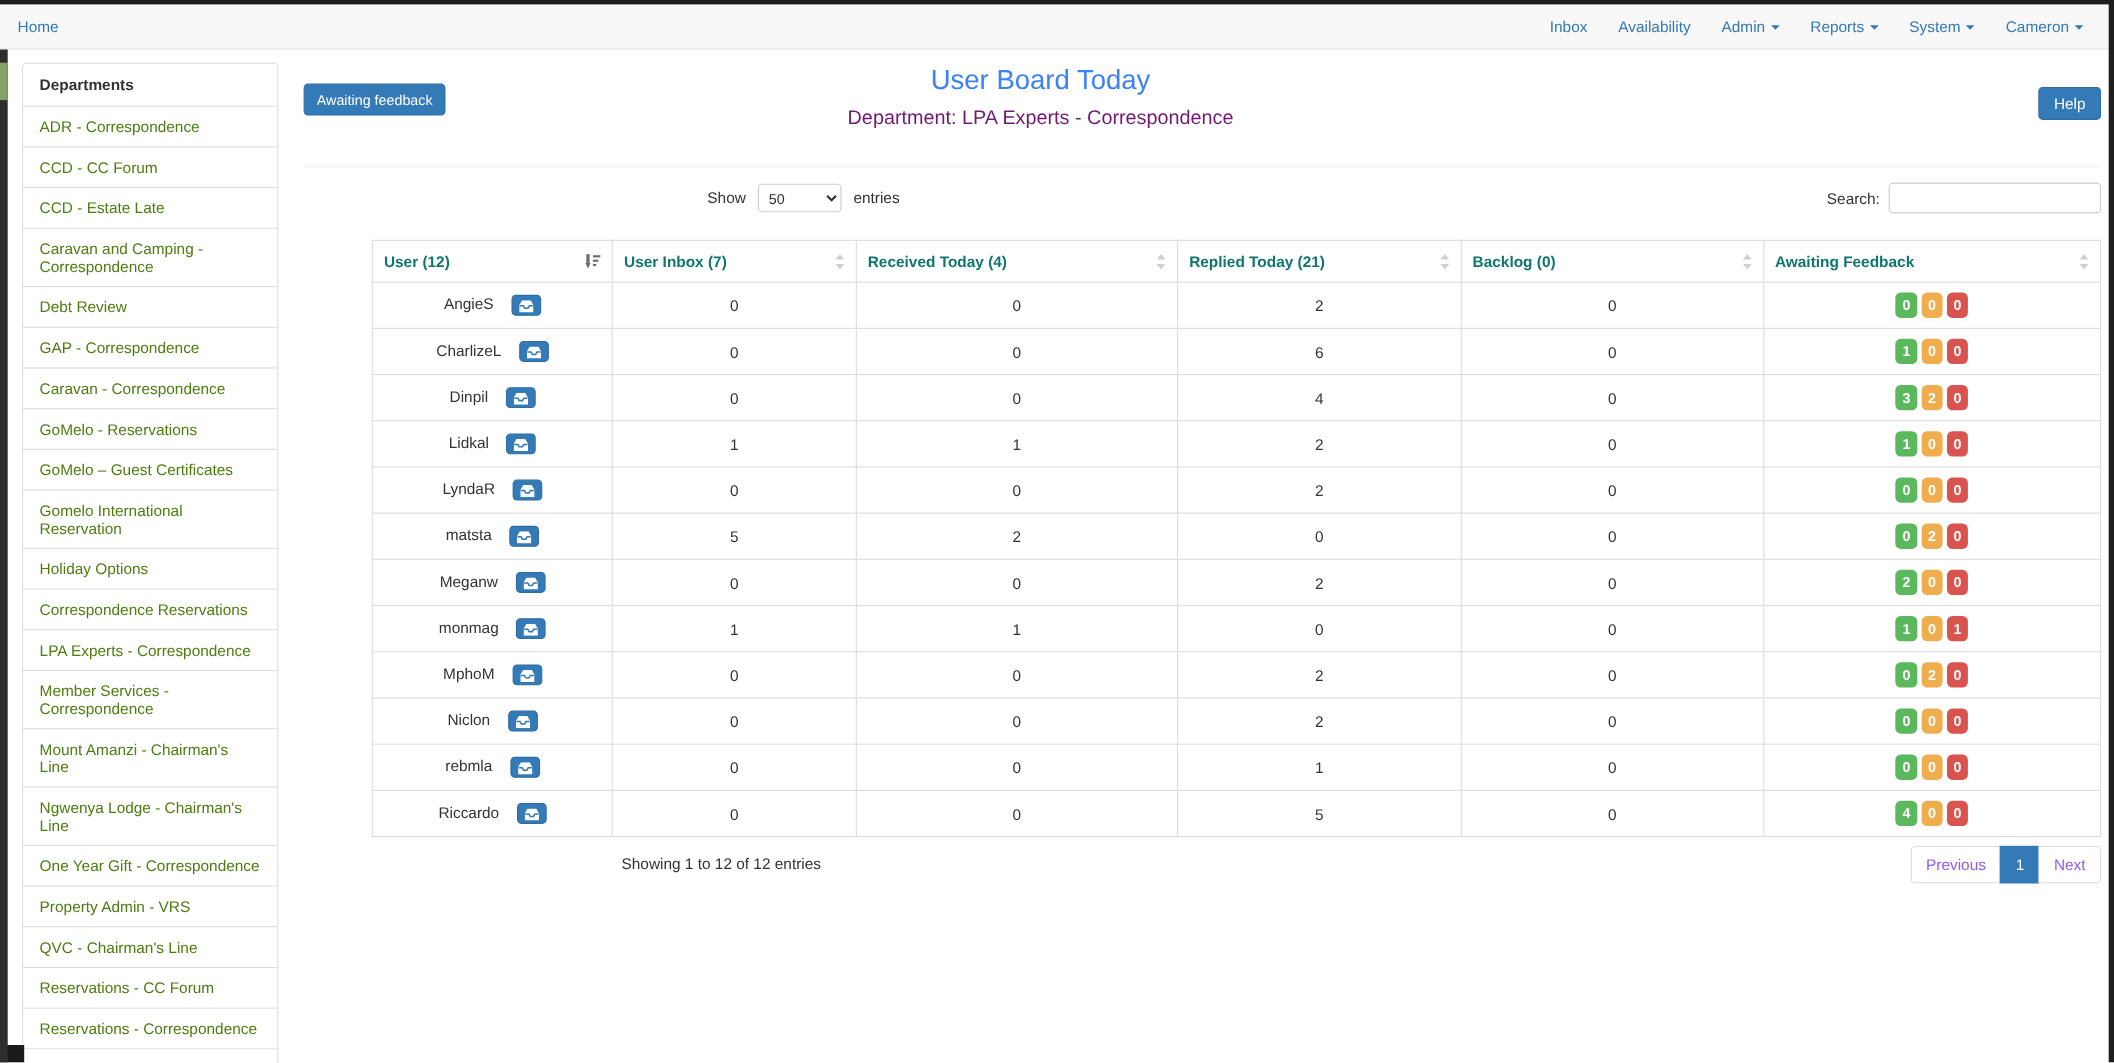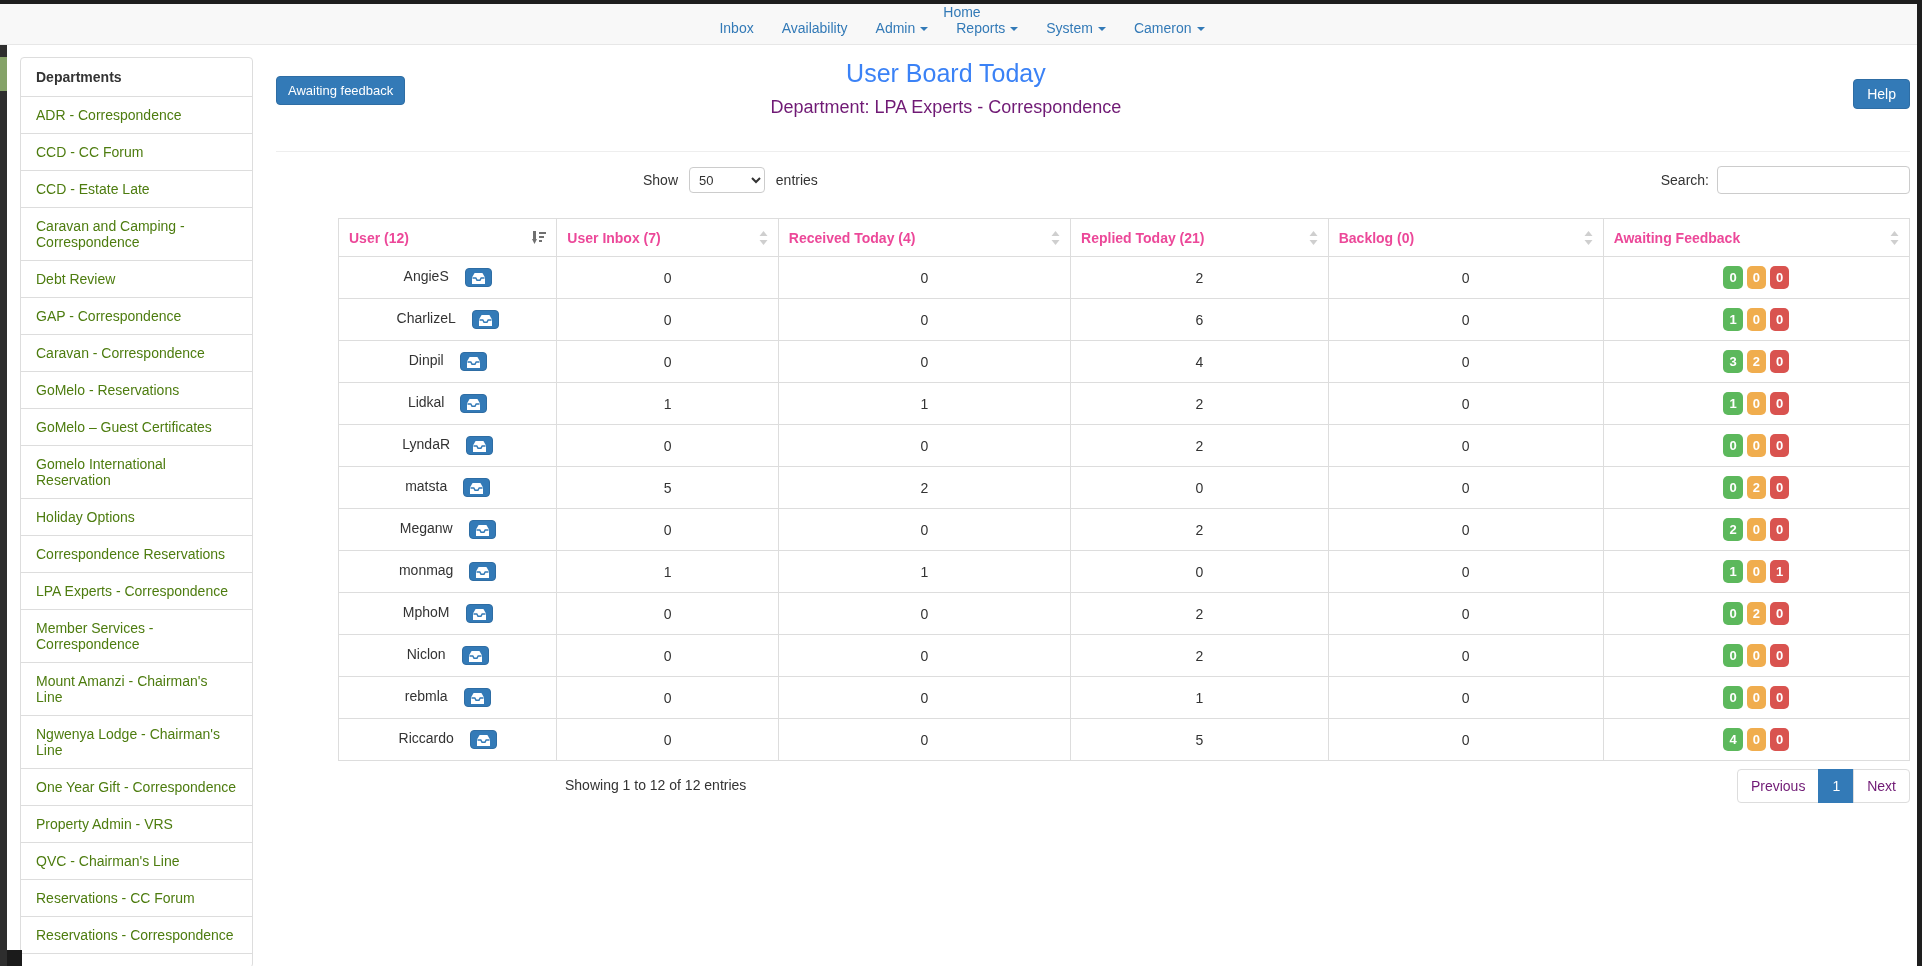--- a/index.html
+++ b/index.html
@@ -11,22 +11,22 @@
   
   .frame-top { position:absolute; top:0; left:0; right:0; height:4px; background:#1e1e1e; z-index:60; }
   .frame-right { position:absolute; top:0; right:0; bottom:0; width:5px; background:#1e1e1e; z-index:60; }
   .frame-left { position:absolute; top:45px; left:0; bottom:0; width:7px; background:#2e2e2e; z-index:60; }
   .frame-accent { position:absolute; top:12px; left:0; width:7px; height:34px; }
   .frame-stub { position:absolute; left:0; bottom:0; width:22px; height:16px; background:#1b1b1b; z-index:59; }
 
   
   .navbar {
     position:absolute; top:4px; left:0; right:0; height:41px; background:#f8f8f8;
-    border-bottom:1px solid #e7e7e7; display:flex; align-items:center;
-    padding:0 14px 0 16px; z-index:40;flex-direction:column;
+    border-bottom:1px solid #e7e7e7; display:flex; justify-content:space-between; align-items:center;
+    padding:0 14px 0 16px; z-index:40;
   }
   .nav-link { color:#337ab7; text-decoration:none; padding:0 14px; cursor:pointer; white-space:nowrap; }
   .nav-left .nav-link { padding:0; }
   .nav-right { display:flex; align-items:center; }
   .caret {
     display:inline-block; margin-left:5px; vertical-align:middle;
     border-top:4px solid #337ab7; border-left:4px solid transparent; border-right:4px solid transparent;
   }
 
   
@@ -58,21 +58,21 @@
                       margin:0 7px; padding:2px 5px; font-size:13px; color:#333; background:#fff;
                       font-family:"Liberation Sans",sans-serif; }
   .dt-search { display:flex; align-items:center; }
   .dt-search input { width:193px; height:28px; border:1px solid #ccc; border-radius:4px;
                      margin-left:8px; padding:3px 8px; font-size:14px; outline:none;
                      font-family:"Liberation Sans",sans-serif; }
 
   table.board { width:100%; border-collapse:collapse; margin-top:24px; border:1px solid #ddd; }
   table.board th {
     border:1px solid #ddd; padding:8px 10px; text-align:left; font-weight:bold; font-size:14px;
-    color:#ec4899; cursor:pointer; background:#fff; height:38px;
+    color:#0f766e; cursor:pointer; background:#fff; height:38px;
   }
   table.board th:nth-child(1){ width:13.9%; }
   table.board th:nth-child(2){ width:14.1%; }
   table.board th:nth-child(3){ width:18.6%; }
   table.board th:nth-child(4){ width:16.4%; }
   table.board th:nth-child(5){ width:17.5%; }
   table.board th:nth-child(6){ width:19.5%; }
   .th-inner { display:flex; justify-content:space-between; align-items:center; }
   .sort-icon { margin-left:6px; line-height:0; }
   table.board td { border:1px solid #ddd; padding:9px 8px; text-align:center; height:39px; color:#333; }
@@ -80,21 +80,21 @@
   .inbox-btn { display:inline-block; background:#337ab7; border:1px solid #2e6da4; border-radius:4px;
                padding:4px 6px 2px; margin-left:16px; vertical-align:middle; line-height:0; cursor:pointer; }
   .fb { display:inline-block; min-width:13px; padding:4px 6px; border-radius:5px; color:#fff;
         font-weight:bold; font-size:13px; margin:0 2px; cursor:pointer; }
 
   .dt-bottom { display:flex; justify-content:space-between; align-items:flex-start; }
   .dt-info { margin-left:227px; padding-top:16px; color:#333; }
   .pagination { display:flex; margin-top:8px; list-style:none; padding:0; }
   .pagination li a {
     display:block; padding:8px 13px; border:1px solid #ddd; margin-left:-1px; background:#fff;
-    color:#701a75; text-decoration:none; cursor:pointer;
+    color:#8b5cf6; text-decoration:none; cursor:pointer;
   }
   .pagination li:first-child a { border-radius:4px 0 0 4px; margin-left:0; }
   .pagination li:last-child a { border-radius:0 4px 4px 0; }
   .pagination li.active a { background:#337ab7; border-color:#337ab7; color:#fff; }
 </style>
 </head>
 <body>
 
 <div class="frame-top"></div>
 <div class="frame-right"></div>

